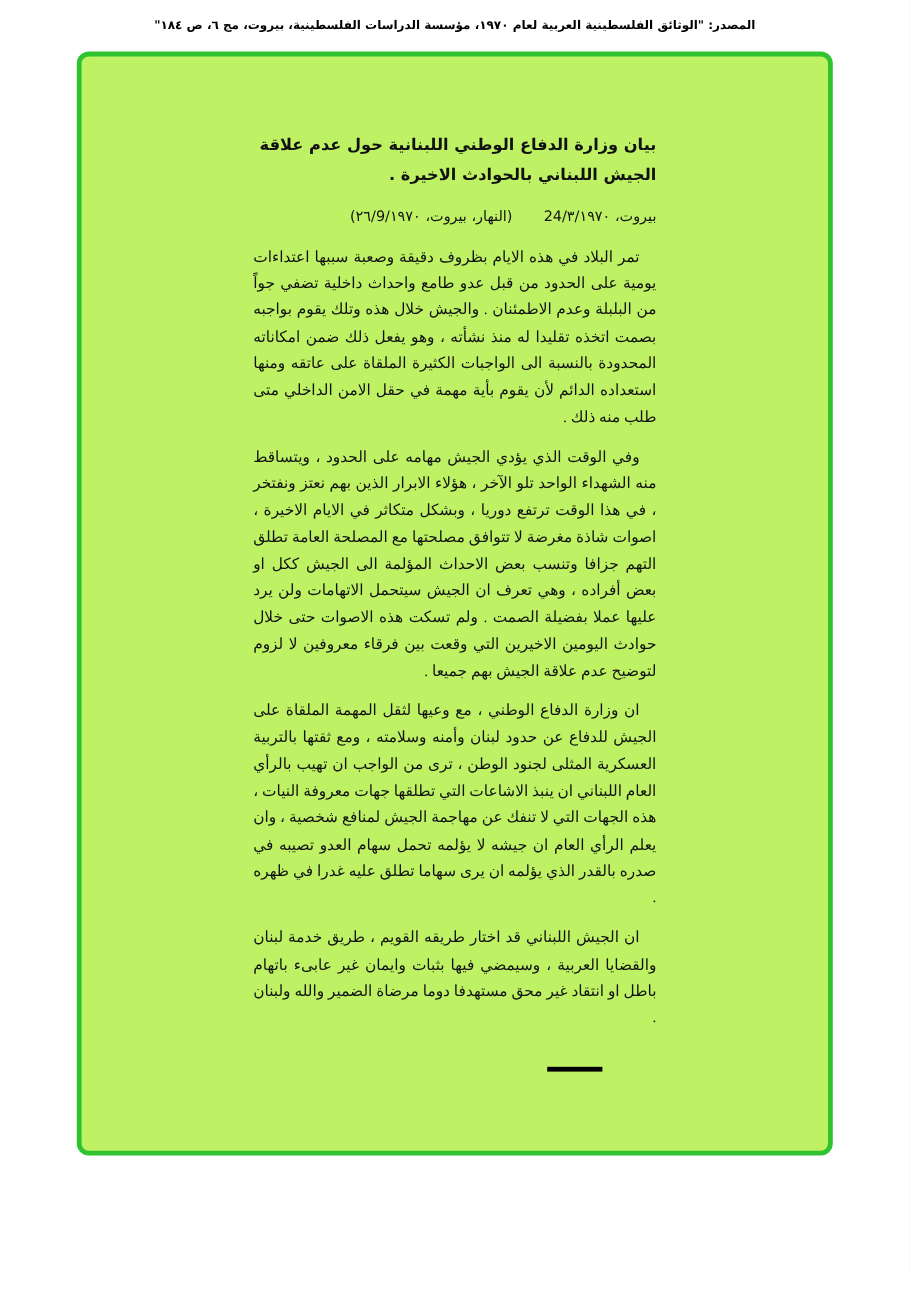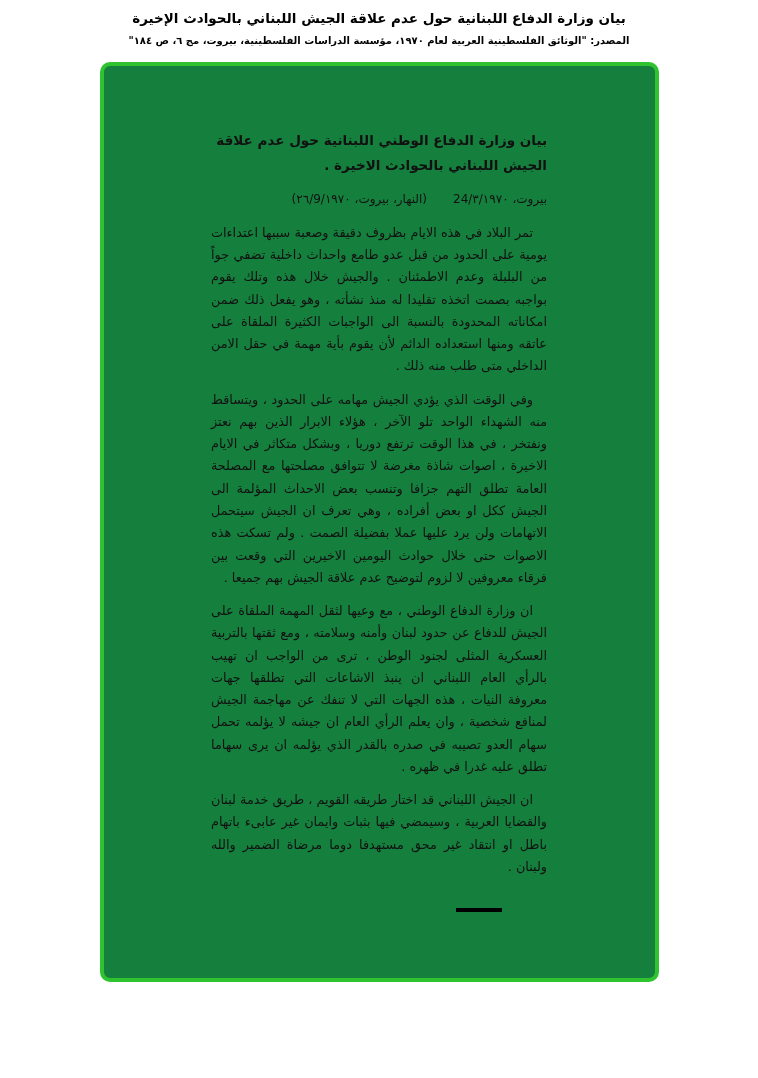--- a/index.html
+++ b/index.html
@@ -26,26 +26,26 @@
   }
   .header-source {
     margin-top: 7px;
     font-size: 10px;
     font-weight: bold;
     color: #000;
   }
 
   .doc-frame {
     box-sizing: border-box;
-    width: 559px;
+    width: 630px;
     height: 920px;
     margin: 16px auto 0 auto;
     border: 4px solid #2fc42f;
     border-radius: 10px;
-    background: #15803d;
+    background: #bef264;
     position: relative;
   }
 
   .doc-content {
     direction: rtl;
     width: 336px;
     margin: 0 auto;
     padding-top: 62px;
     color: #111;
   }
@@ -67,36 +67,36 @@
     margin: 4px 0 16px 0;
     white-space: nowrap;
   }
 
   .para {
     font-size: 12.8px;
     line-height: 1.74;
     text-align: justify;
     text-indent: 14px;
     margin: 0 0 11px 0;
+    font-family: Liberation Serif, serif;
   }
 
   .sig-line {
     width: 46px;
     height: 4px;
     background: #000;
     margin: 30px 45px 0 auto;
   }
 </style>
 </head>
 <body>
 
 <div class="page">
 
   <header class="top-header">
-    <h1 class="header-title">بيان وزارة الدفاع اللبنانية حول عدم علاقة الجيش اللبناني بالحوادث الإخيرة</h1>
     <div class="header-source">المصدر: "الوثائق الفلسطينية العربية لعام ١٩٧٠، مؤسسة الدراسات الفلسطينية، بيروت، مج ٦، ص ١٨٤"</div>
   </header>
 
   <div class="doc-frame">
     <div class="doc-content">
 
       <h2 class="doc-title">بيان وزارة الدفاع الوطني اللبنانية حول عدم علاقة الجيش اللبناني بالحوادث الاخيرة .</h2>
 
       <div class="dateline">
         <span>بيروت، 24/٣/١٩٧٠</span>

